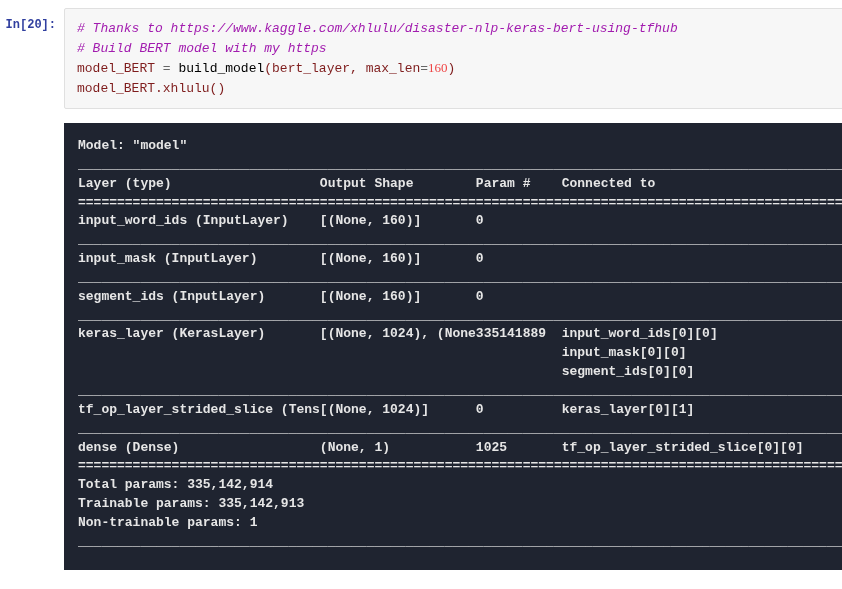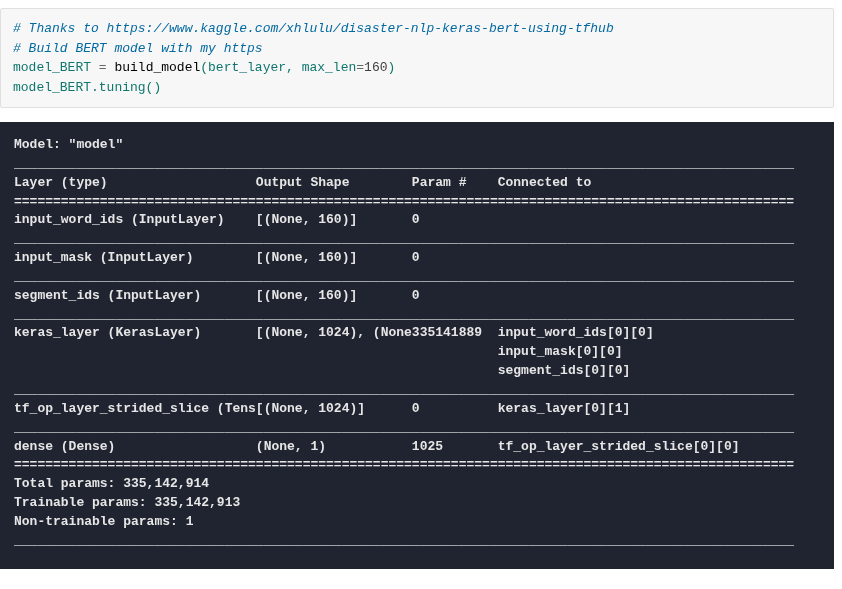--- a/index.html
+++ b/index.html
@@ -32,47 +32,48 @@
     border: 1px solid #e0e0e0;
     border-radius: 2px;
     padding: 10px 12px;
     font-family: "Courier New", Consolas, monospace;
     font-size: 13px;
     line-height: 1.5;
     white-space: pre;
     overflow-x: auto;
     margin-bottom: 14px;
   }
-  .tok-comment { color: #0369a1; font-style: italic; text-align: right; }
+  .tok-comment { color: #a21caf; font-style: italic; text-align: right; }
   .tok-op { color: #666; }
-  .tok-name { color: #0f766e; }
+  .tok-name { color: #7f1d1d; }
   .tok-func { color: #000; font-family: Liberation Mono, monospace; }
-  .tok-num { color: #404040; }
+  .tok-num { color: #ef4444; font-family: Liberation Serif, serif; }
   .code-output {
     background: #1f2430;
     color: #e6e6e6;
     font-family: "Courier New", Consolas, monospace;
     font-size: 13px;
     line-height: 1.45;
     padding: 14px 14px 18px 14px;
     white-space: pre;
     overflow-x: auto;
     font-weight: bold;
   }
 </style>
 </head>
 <body>
 
 <div class="container">
+  <div class="prompt-col">In[20]:</div>
   <div class="cell-col">
 
     <div class="code-input"><span class="tok-comment"># Thanks to https://www.kaggle.com/xhlulu/disaster-nlp-keras-bert-using-tfhub</span>
 <span class="tok-comment"># Build BERT model with my https</span>
 <span class="tok-name">model_BERT</span><span class="tok-op"> = </span><span class="tok-func">build_model</span><span class="tok-name">(bert_layer, max_len</span><span class="tok-op">=</span><span class="tok-num">160</span><span class="tok-name">)</span>
-<span class="tok-name">model_BERT.tuning()</span></div>
+<span class="tok-name">model_BERT.xhlulu()</span></div>
 
     <div class="code-output" id="output-block">Model: "model"
 ____________________________________________________________________________________________________
 Layer (type)                   Output Shape        Param #    Connected to
 ====================================================================================================
 input_word_ids (InputLayer)    [(None, 160)]       0          
 ____________________________________________________________________________________________________
 input_mask (InputLayer)        [(None, 160)]       0          
 ____________________________________________________________________________________________________
 segment_ids (InputLayer)       [(None, 160)]       0          

